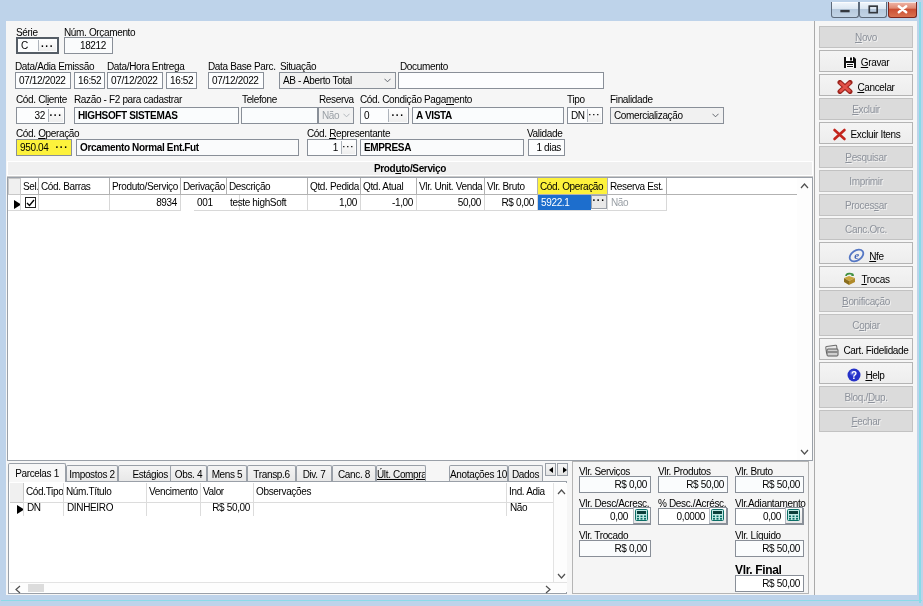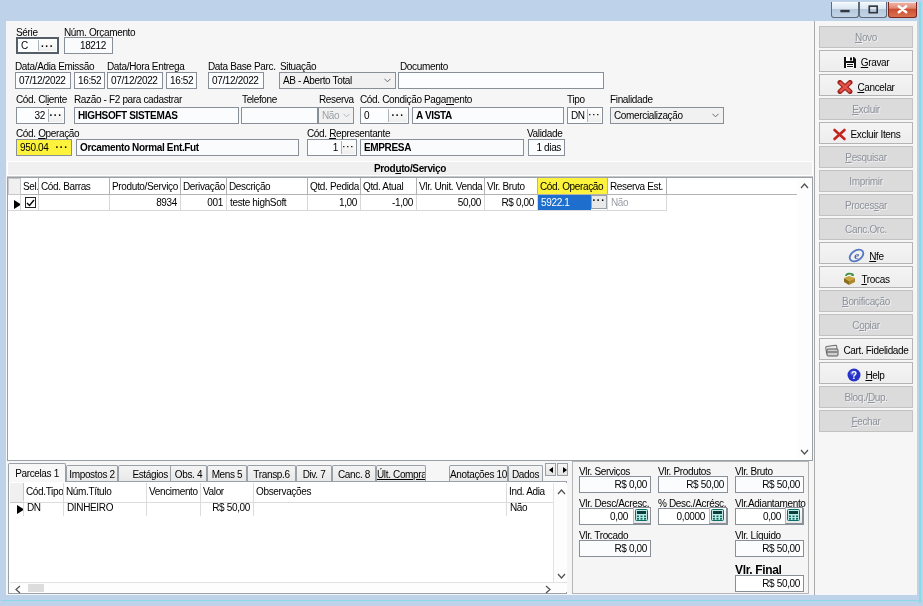--- a/index.html
+++ b/index.html
@@ -153,21 +153,21 @@
           </svg></div>
       <div class="gc" style="left:21px;width:18px;">
           <span class="cb">
             <svg width="9" height="8" viewBox="0 0 9 8">
               <path d="M1 4 L3.5 6.5 L8 1" stroke="#000" stroke-width="1.4" fill="none"></path>
             </svg>
           </span>
         </div>
       <div class="gc" style="left:39px;width:71px;"></div>
       <div class="gc" style="left:110px;width:71px;text-align:right;">8934</div>
-      <div class="gc" style="left:181px;width:46px;text-align:right;">001</div>
+      <div class="gc" style="left:194px;width:46px;">001</div>
       <div class="gc" style="left:227px;width:81px;">teste highSoft</div>
       <div class="gc" style="left:308px;width:53px;text-align:right;">1,00</div>
       <div class="gc" style="left:361px;width:56px;text-align:right;">-1,00</div>
       <div class="gc" style="left:417px;width:68px;text-align:right;">50,00</div>
       <div class="gc" style="left:485px;width:53px;text-align:right;">R$ 0,00</div>
       <div class="gc" style="left:538px;width:70px;padding:0;">
         <span style="position:absolute;left:0;top:0;width:53px;height:100%;background:#1d6ecd;color:#fff;padding:2px 0 0 3px;">5922.1</span>
         <span style="position:absolute;left:53px;top:0;width:16px;height:14px;background:#e9e9e9;border:1px solid #9aa0a8;text-align:center;line-height:10px;font-weight:bold;font-size:10px;letter-spacing:1px;">···</span>
       </div>
       <div class="gc" style="left:608px;width:59px;color:#9aa0a6;">Não</div>

